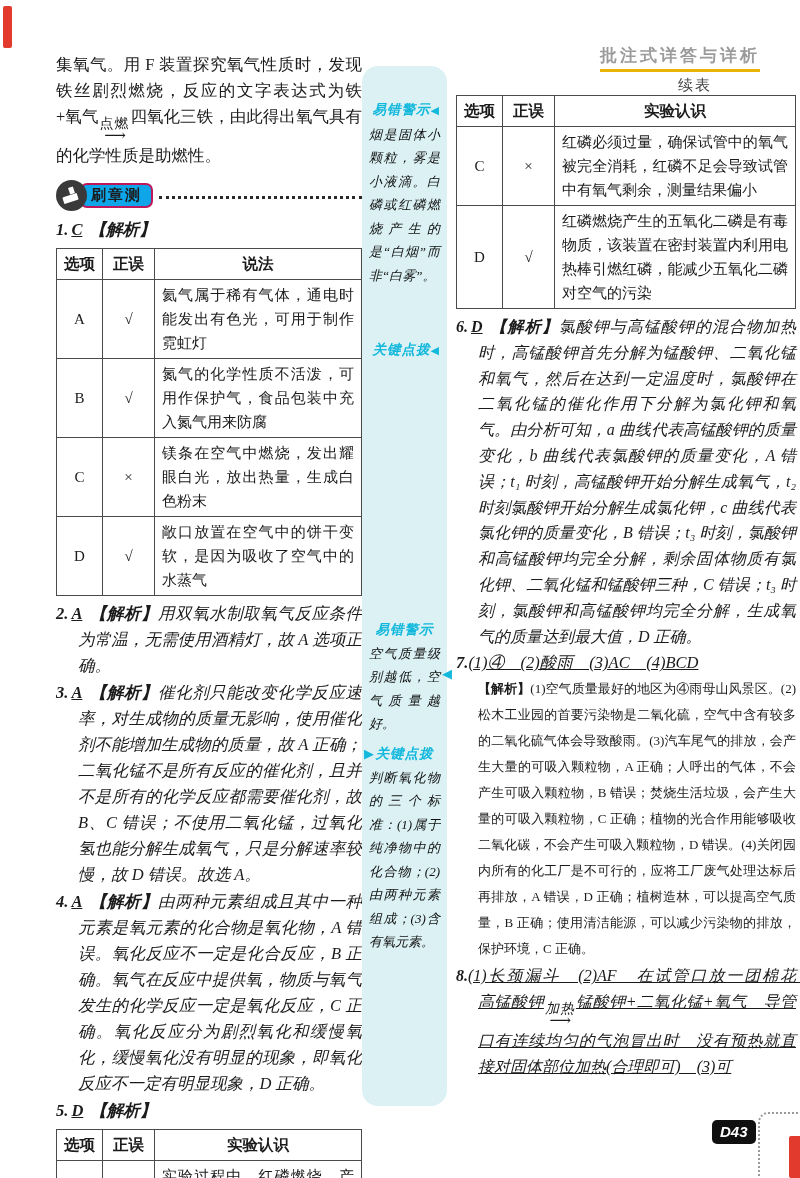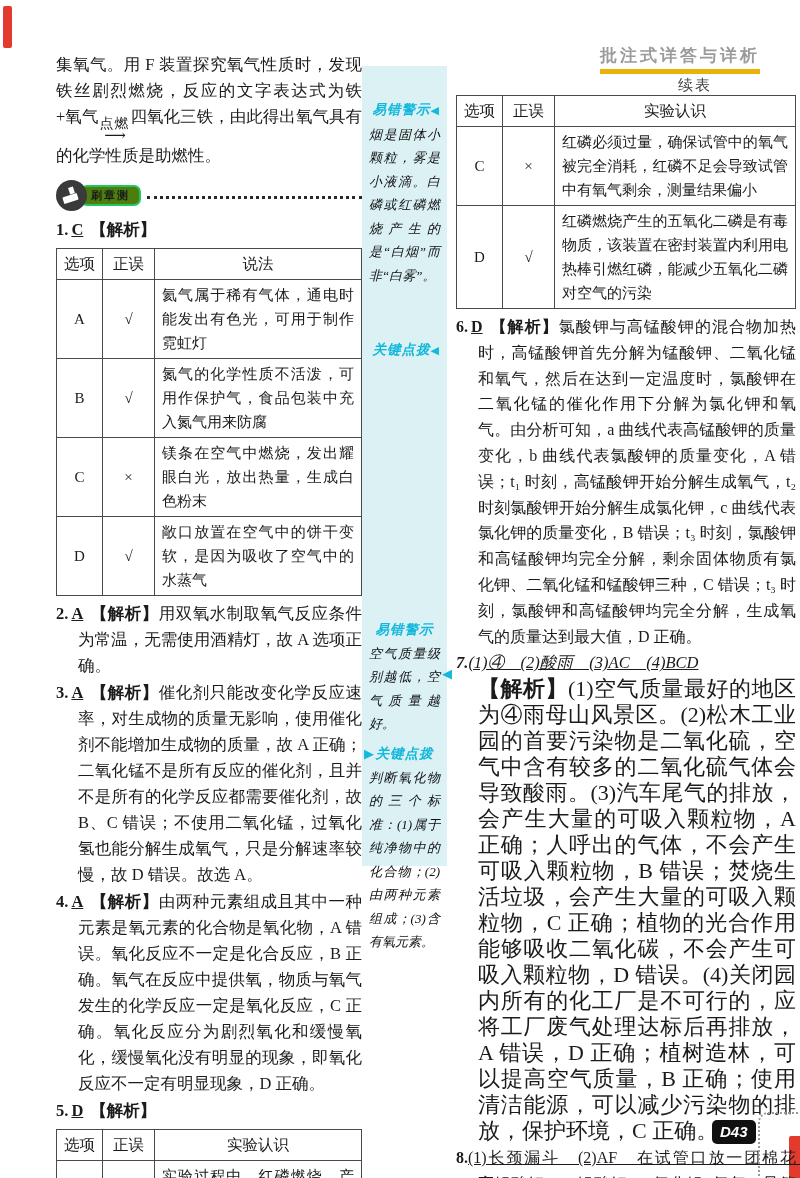--- a/index.html
+++ b/index.html
@@ -1,66 +1,66 @@
 <!DOCTYPE html>
 <html><head>
 <meta charset="utf-8">
 <style>
   html,body{margin:0;padding:0;background:#fff;}
   .page{position:relative;width:800px;height:1178px;background:#ffffff;overflow:hidden;
         font-family:"Liberation Serif","DejaVu Serif",serif;color:#1b1b1b;}
 
   
   .header-title{position:absolute;top:44px;right:40px;font-size:17px;color:#9b9b9b;
-    letter-spacing:3px;border-bottom:5px solid #eab308;padding-bottom:2px;font-weight:bold;}
+    letter-spacing:3px;border-bottom:3px solid #eab308;padding-bottom:2px;font-weight:bold;}
   .cont-label{position:absolute;top:76px;right:88px;font-size:15px;color:#404040;letter-spacing:2px;}
   .page-badge{position:absolute;left:712px;top:1120px;background:#101010;color:#fff;
     font-weight:bold;font-size:15px;line-height:20px;padding:2px 8px;border-radius:5px;
     font-family:"Liberation Sans",sans-serif;font-style:italic;}
   .dotted-corner{position:absolute;left:758px;top:1112px;width:42px;height:66px;
     border-left:2px dotted #9a9a9a;border-top:2px dotted #9a9a9a;border-radius:10px 0 0 0;}
   .red-strip-a{position:absolute;left:3px;top:6px;width:9px;height:42px;background:#e23b2e;border-radius:2px;}
   .red-strip-b{position:absolute;right:0;top:1136px;width:11px;height:42px;background:#e23b2e;border-radius:2px 0 0 2px;}
 
   
   .col-left{position:absolute;left:56px;top:52px;width:306px;}
-  .col-mid{position:absolute;left:362px;top:66px;width:85px;height:800px;background:#dbf1f4;border-radius:0;}
+  .col-mid{position:absolute;left:362px;top:66px;width:85px;height:1040px;background:#dbf1f4;border-radius:16px;}
   .col-right{position:absolute;left:456px;top:90px;width:340px;}
 
   
   .para{font-size:16.5px;line-height:26px;text-align:justify;margin:0;}
   .item{font-size:16.5px;line-height:26px;text-align:justify;margin:1px 0;
-        padding-left:22px;text-indent:-22px;}
+        padding-left:22px;text-indent:-22px;font-style:italic;}
   .item7{margin:1px 0;padding-left:22px;}
   .item7 .ansline{font-size:16.5px;line-height:26px;margin:0;text-indent:-22px;font-style:italic;}
-  .item7 .body{font-size:22px;line-height:26px;text-align:justify;margin:0;text-indent:0;}
+  .item7 .body{font-size:13px;line-height:26px;text-align:justify;margin:0;text-indent:0;}
   .num{font-weight:bold;}
   .ansletter{font-weight:bold;text-decoration:underline;margin:0 7px 0 3px;}
   .jx{font-weight:bold;}
   .u-all{text-decoration:underline;}
   .rt .item,.rt .para{font-size:16px;line-height:25.8px;}
 
   
   table{border-collapse:collapse;width:100%;margin:5px 0;font-size:15px;line-height:24px;
         table-layout:fixed;}
   th,td{border:1px solid #4a4a4a;padding:3px 4px;text-align:center;vertical-align:middle;}
-  th{font-weight:normal;font-size:15.5px;}
+  th{font-weight:bold;font-size:15.5px;}
   td.desc{text-align:justify;padding:3px 7px;}
   col.c-opt{width:46px;} col.c-mark{width:52px;}
 
   
   .section-row{display:flex;align-items:center;margin:9px 0 5px;height:34px;}
   .stamp-icon{width:31px;height:31px;border-radius:50%;background:#3a3a3a;position:relative;
     flex:none;margin-right:-7px;z-index:2;}
   .stamp-icon::before{content:"";position:absolute;left:7px;top:15px;width:15px;height:7px;
     background:#fff;border-radius:1px;transform:rotate(-18deg);}
   .stamp-icon::after{content:"";position:absolute;left:13px;top:7px;width:5px;height:7px;
     background:#fff;transform:rotate(-18deg);}
-  .section-box{border:2px solid #22c55e;border-radius:7px;padding:1px 9px;font-size:11px;
-    font-weight:bold;letter-spacing:2px;background:#4d7c0f;z-index:1;white-space:nowrap;}
+  .section-box{border:2px solid #be185d;border-radius:7px;padding:1px 9px;font-size:15px;
+    font-weight:bold;letter-spacing:2px;background:#0ea5e9;z-index:1;white-space:nowrap;}
   .dots{flex:1;border-top:3px dotted #2a2a2a;height:0;margin-left:6px;transform:translateY(2px);}
 
   
   .rxn{display:inline-flex;flex-direction:column;align-items:center;line-height:1;
     vertical-align:-6px;margin:0 1px;text-indent:0;}
   .rxn-top{font-size:14px;letter-spacing:1px;}
   .rxn-arrow{font-size:15px;margin-top:-3px;letter-spacing:-1px;}
 
   
   .note{position:absolute;left:7px;right:7px;font-size:13px;line-height:23.5px;color:#101010;

